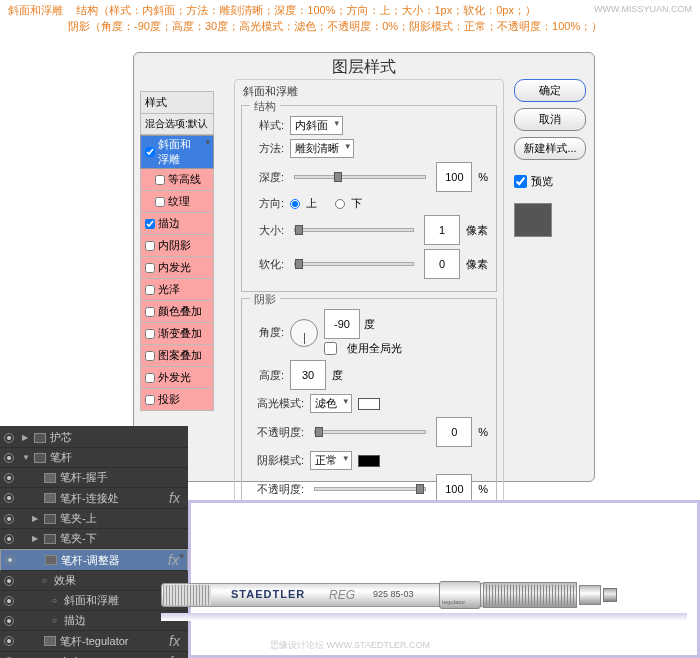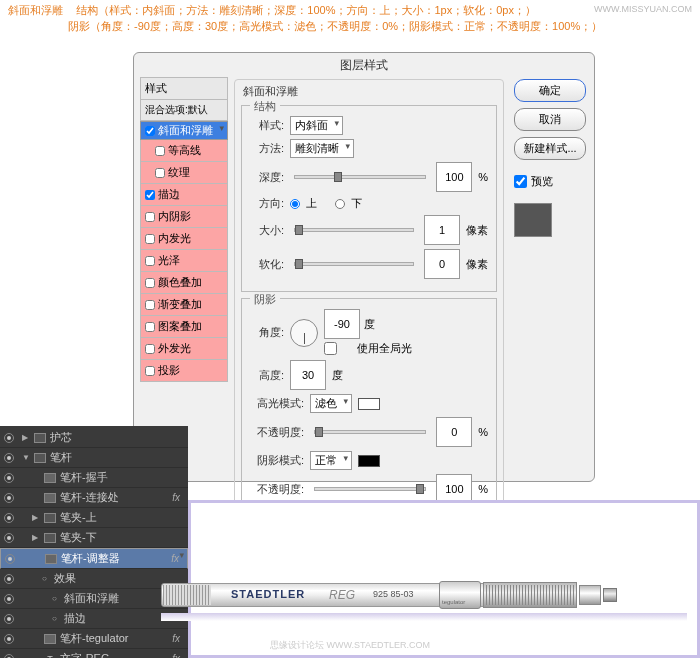--- a/index.html
+++ b/index.html
@@ -1,21 +1,21 @@
 <!DOCTYPE html>
 <html><head>
 <meta charset="utf-8">
 <style>
 *{box-sizing:border-box;margin:0;padding:0;font-family:"Microsoft YaHei",Arial,sans-serif;font-size:11px}
 body{background:#fff;width:700px;height:658px;position:relative;overflow:hidden}
 .topnote{position:absolute;top:2px;left:8px;color:#e67e22;font-size:12px;line-height:16px}
 .watermark{position:absolute;top:4px;right:8px;color:#bbb;font-size:9px}
 .dialog{position:absolute;top:52px;left:133px;width:462px;height:430px;background:#f0f0f0;border:1px solid #999;border-radius:6px}
-.dlg-title{text-align:center;padding:4px 0;font-size:12px;color:#333}
-.styles-col{position:absolute;top:24px;left:6px;width:88px}
+.dlg-title{text-align:center;padding:4px 0;font-size:16px;color:#333}
+.styles-col{position:absolute;top:38px;left:6px;width:74px}
 .styles-hdr{background:#e8e8e8;border:1px solid #bbb;padding:3px 4px;font-size:11px}
 .blend-row{background:#e8e8e8;border:1px solid #bbb;border-top:none;padding:3px 4px;font-size:10px}
 .style-item{display:flex;align-items:center;gap:3px;padding:3px 4px;border:1px solid #bbb;border-top:none;font-size:11px;background:#fca5a5}
 .style-item.sel{background:#3d7fe0;color:#fff}
 .style-item input{width:10px;height:10px}
 .panel{position:absolute;top:26px;left:100px;width:270px;border:1px solid #ccc;border-radius:4px}
 .fieldset{border:1px solid #bbb;margin:6px;padding:6px 8px 8px;position:relative}
 .legend{position:absolute;top:-7px;left:8px;background:#f0f0f0;padding:0 4px;font-size:11px;color:#555}
 .row{display:flex;align-items:center;gap:6px;margin:4px 0;font-size:11px}
 .row label{width:34px;text-align:right;color:#333}
@@ -40,21 +40,21 @@
 
 .layers{position:absolute;top:426px;left:0;width:188px;background:#3a3a3a;color:#ccc;font-size:10px;padding:2px 0}
 .lrow{display:flex;align-items:center;gap:4px;padding:2px 4px;border-bottom:1px solid #2e2e2e}
 .lrow.sel{background:#5b7aa8;color:#fff}
 .eye{width:10px;height:10px;border:1px solid #888;border-radius:50%;position:relative;flex-shrink:0}
 .eye:before{content:"";position:absolute;inset:2px;background:#ccc;border-radius:50%}
 .fold{width:8px;font-size:8px;color:#aaa}
 .licon{width:12px;height:10px;background:#666;border:1px solid #888;flex-shrink:0}
 .licon.folder{background:#555}
 .licon.t{background:#3a3a3a;border:none;color:#ccc;text-align:center;font-size:9px;line-height:10px}
-.fx{margin-left:auto;color:#aaa;font-style:italic;font-size:10px;padding-right:4px}
+.fx{margin-left:auto;color:#aaa;font-style:italic;font-size:14px;padding-right:4px}
 
 .canvas{position:absolute;top:500px;left:188px;right:0;bottom:0;background:#fff;border:3px solid #c8bfe8}
 .pencil{position:absolute;top:72px;left:-30px;right:10px;height:40px}
 .barrel{position:absolute;left:0;top:8px;width:390px;height:24px;background:linear-gradient(#ddd,#fff 30%,#f0f0f0 50%,#bbb);border:1px solid #999;border-radius:3px}
 .ridges{position:absolute;left:2px;top:10px;width:48px;height:20px;background:repeating-linear-gradient(90deg,#999 0 1px,#ddd 1px 3px)}
 .brand{position:absolute;left:70px;top:13px;font-weight:700;font-size:11px;color:#2a3a66;letter-spacing:1px}
 .brand2{position:absolute;left:168px;top:13px;font-style:italic;font-size:12px;color:#888}
 .brand3{position:absolute;left:212px;top:14px;font-size:9px;color:#555}
 .teg{position:absolute;left:278px;top:6px;width:42px;height:28px;background:linear-gradient(#ccc,#fff 40%,#aaa);border:1px solid #888;border-radius:3px}
 .teg-lbl{position:absolute;left:281px;top:24px;font-size:6px;color:#666}
@@ -174,21 +174,21 @@
     <div class="fieldset">
       <div class="legend">阴影</div>
       <div class="row">
           <label>角度:</label>
         <div class="anglewheel"></div>
         <div style="display:flex;flex-direction:column;gap:2px">
           <div style="display:flex;align-items:center;gap:4px">
               <div class="numbox">-90</div>
               <span>度</span>
             </div>
-          <div style="display:flex;align-items:center;gap:20px">
+          <div style="display:flex;align-items:center;gap:10px">
               <input type="checkbox" style="">
               <span>使用全局光</span>
             </div>
         </div>
       </div>
       <div class="row">
           <label>高度:</label>
           <div class="numbox">30</div>
           <span>度</span>
         </div>

